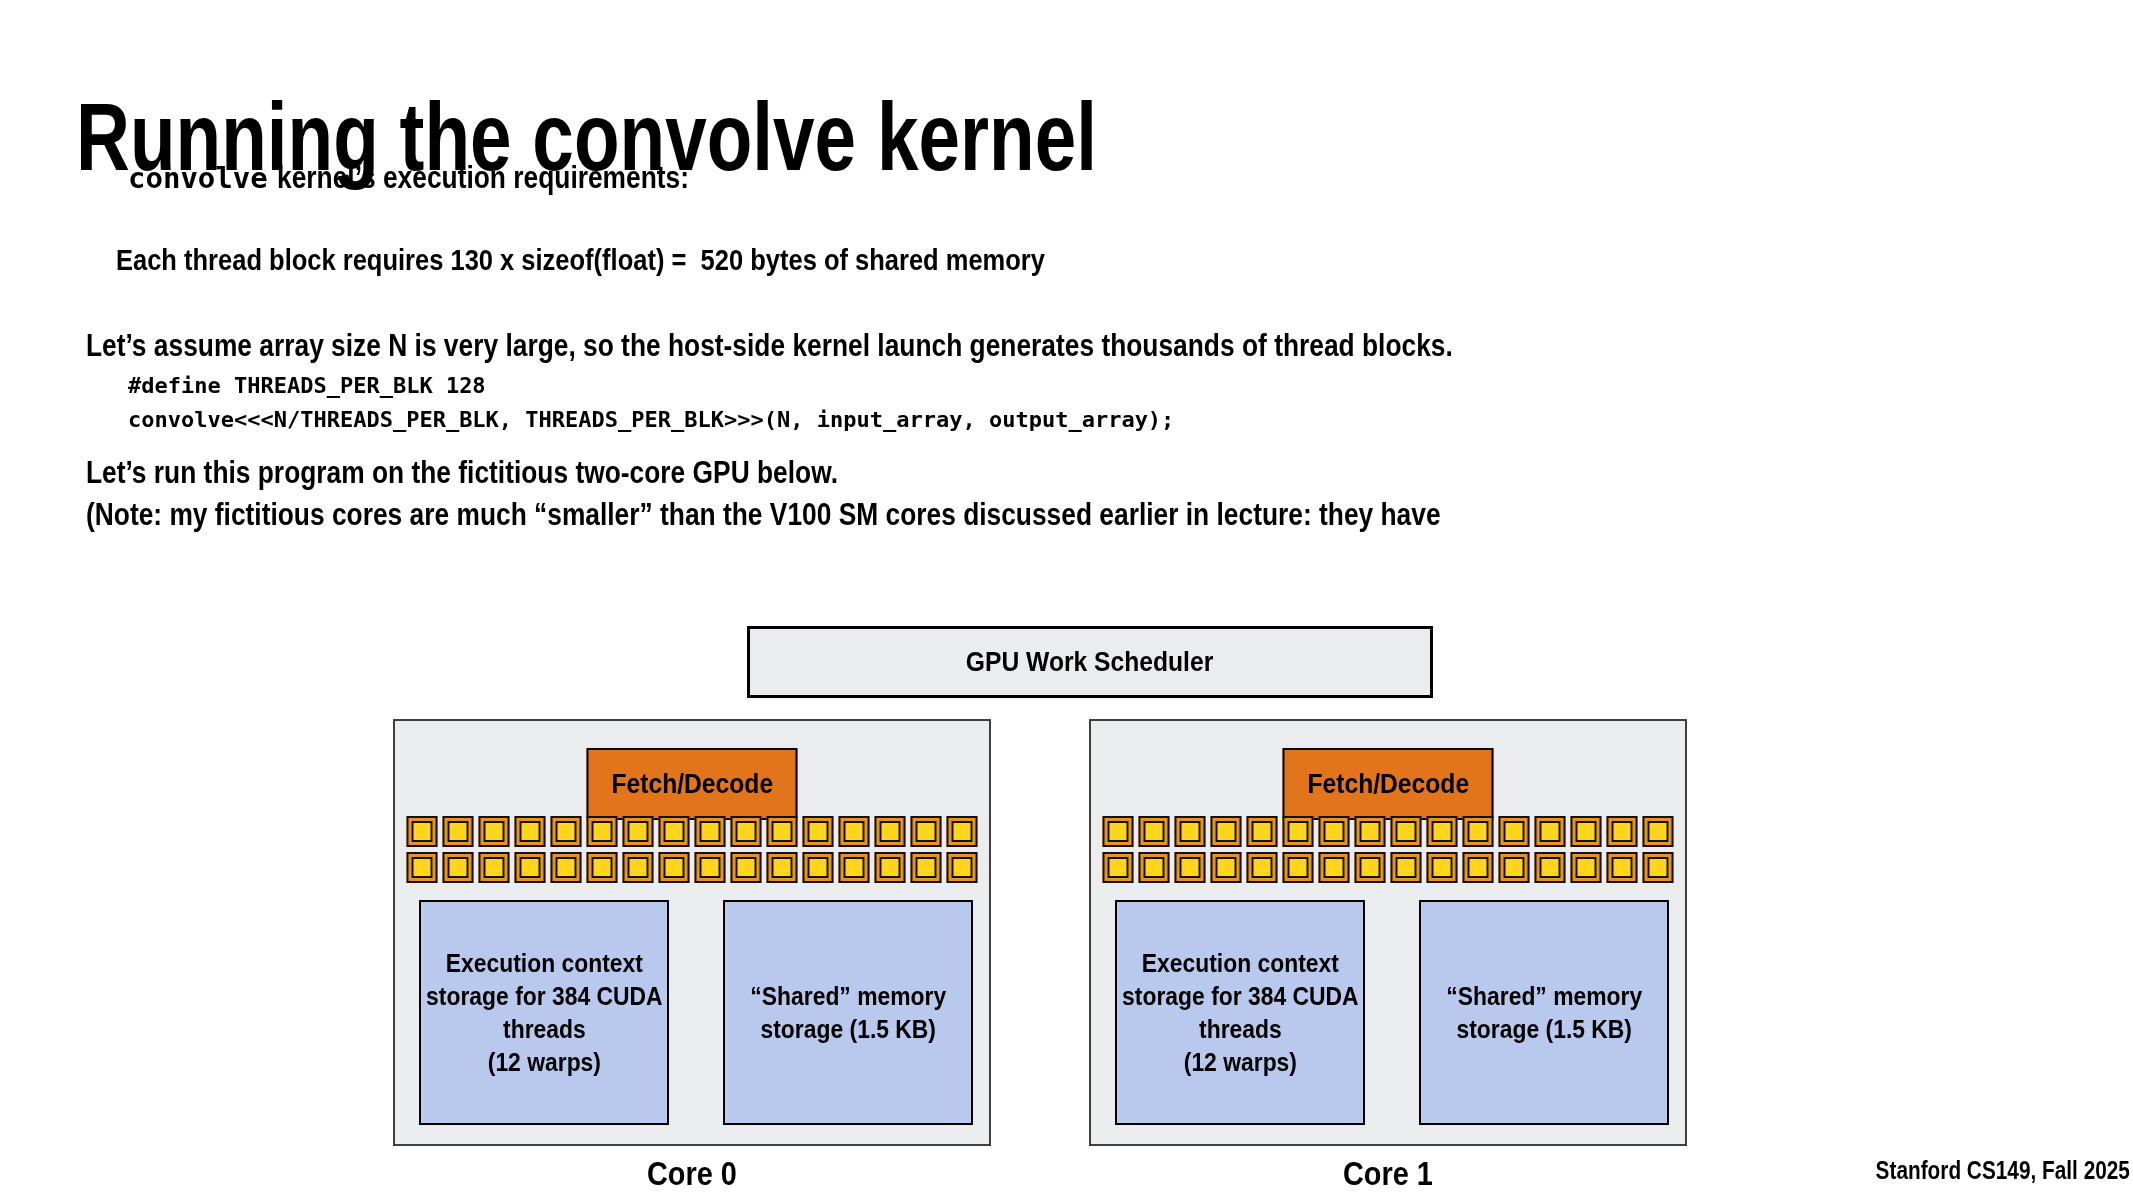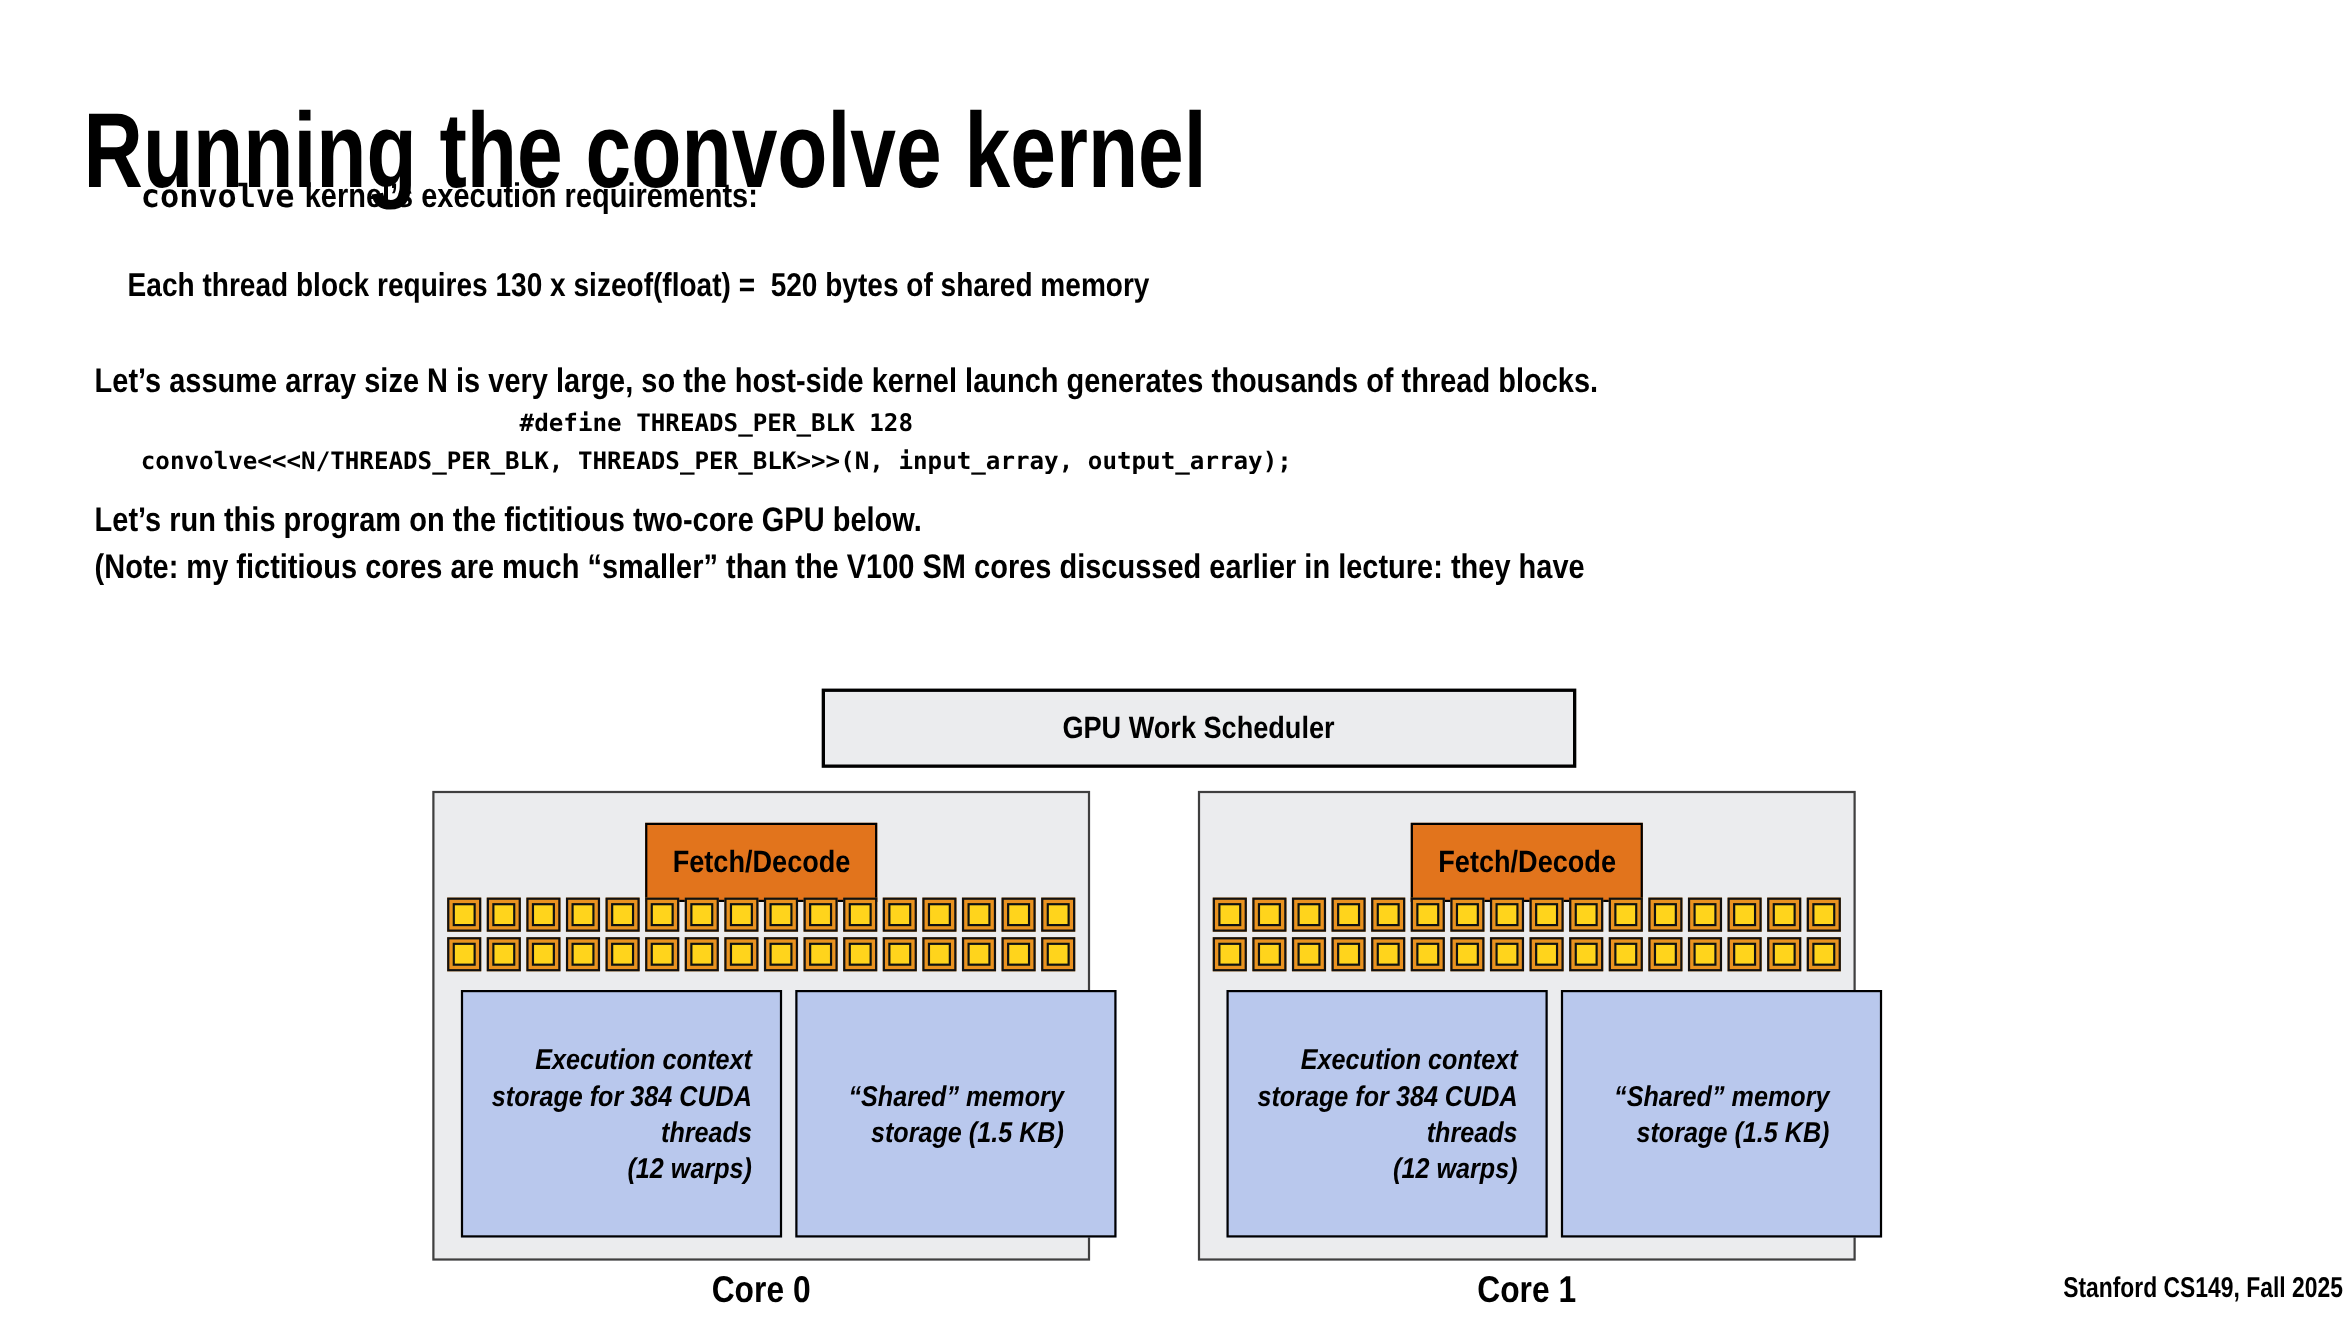--- a/index.html
+++ b/index.html
@@ -9,21 +9,21 @@
   }
   html,body{margin:0;padding:0;}
   body{background:#888;}
   .slide{
     position:relative; width:2133px; height:1200px; background:var(--page-bg);
     color:var(--text); font-family:"Liberation Sans", sans-serif; overflow:hidden;
   }
   .abs{position:absolute;}
   .b{font-weight:bold;}
   .nowrap{white-space:nowrap;}
-  .pre{white-space:pre;text-align:center;}
+  .pre{white-space:pre;}
   .mono{font-family:"DejaVu Sans Mono","Liberation Mono",monospace;margin-left:42px;}
   
   .cL{display:inline-block; transform-origin:0 50%; white-space:pre;}
   .cC{display:inline-block; transform-origin:50% 50%;}
   .cR{display:inline-block; transform-origin:100% 50%; white-space:pre;}
   .s77{transform:scaleX(0.77);}
   .s85{transform:scaleX(0.85);}
   .s88{transform:scaleX(0.88);}
   .s80{transform:scaleX(0.80);}
 
@@ -61,24 +61,24 @@
   .alu-cell{
     width:var(--alu-size); height:var(--alu-size); box-sizing:border-box;
     background:var(--alu-outer); border:2px solid #111;
     display:flex; align-items:center; justify-content:center;
   }
   .alu-inner{
     width:21px; height:21px; box-sizing:border-box;
     background:var(--alu-inner); border:2px solid #111;
   }
   .mem{
-    position:absolute; top:179px; height:225px; width:292px; background:var(--memory-bg);
+    position:absolute; top:179px; height:225px; width:250px; background:var(--memory-bg);
     border:2px solid var(--box-border); box-sizing:border-box;
-    display:flex; align-items:center; justify-content:center; text-align:right;
-    font-size:26px; font-weight:bold; line-height:33px;font-style:italic;
+    display:flex; align-items:center; justify-content:center; text-align:center;
+    font-size:26px; font-weight:bold; line-height:33px;
   }
   .mem-exec{left:24px;}
   .mem-shared{left:328px;}
   .mem .cC{white-space:pre;}
   .core-label{top:1154px; width:598px; text-align:center; font-size:34px;}
   .core-label-0{left:393px;}
   .core-label-1{left:1089px;}
   .footer{right:3px; top:1155px; font-size:26px; text-align:right;}
 </style>
 </head>

